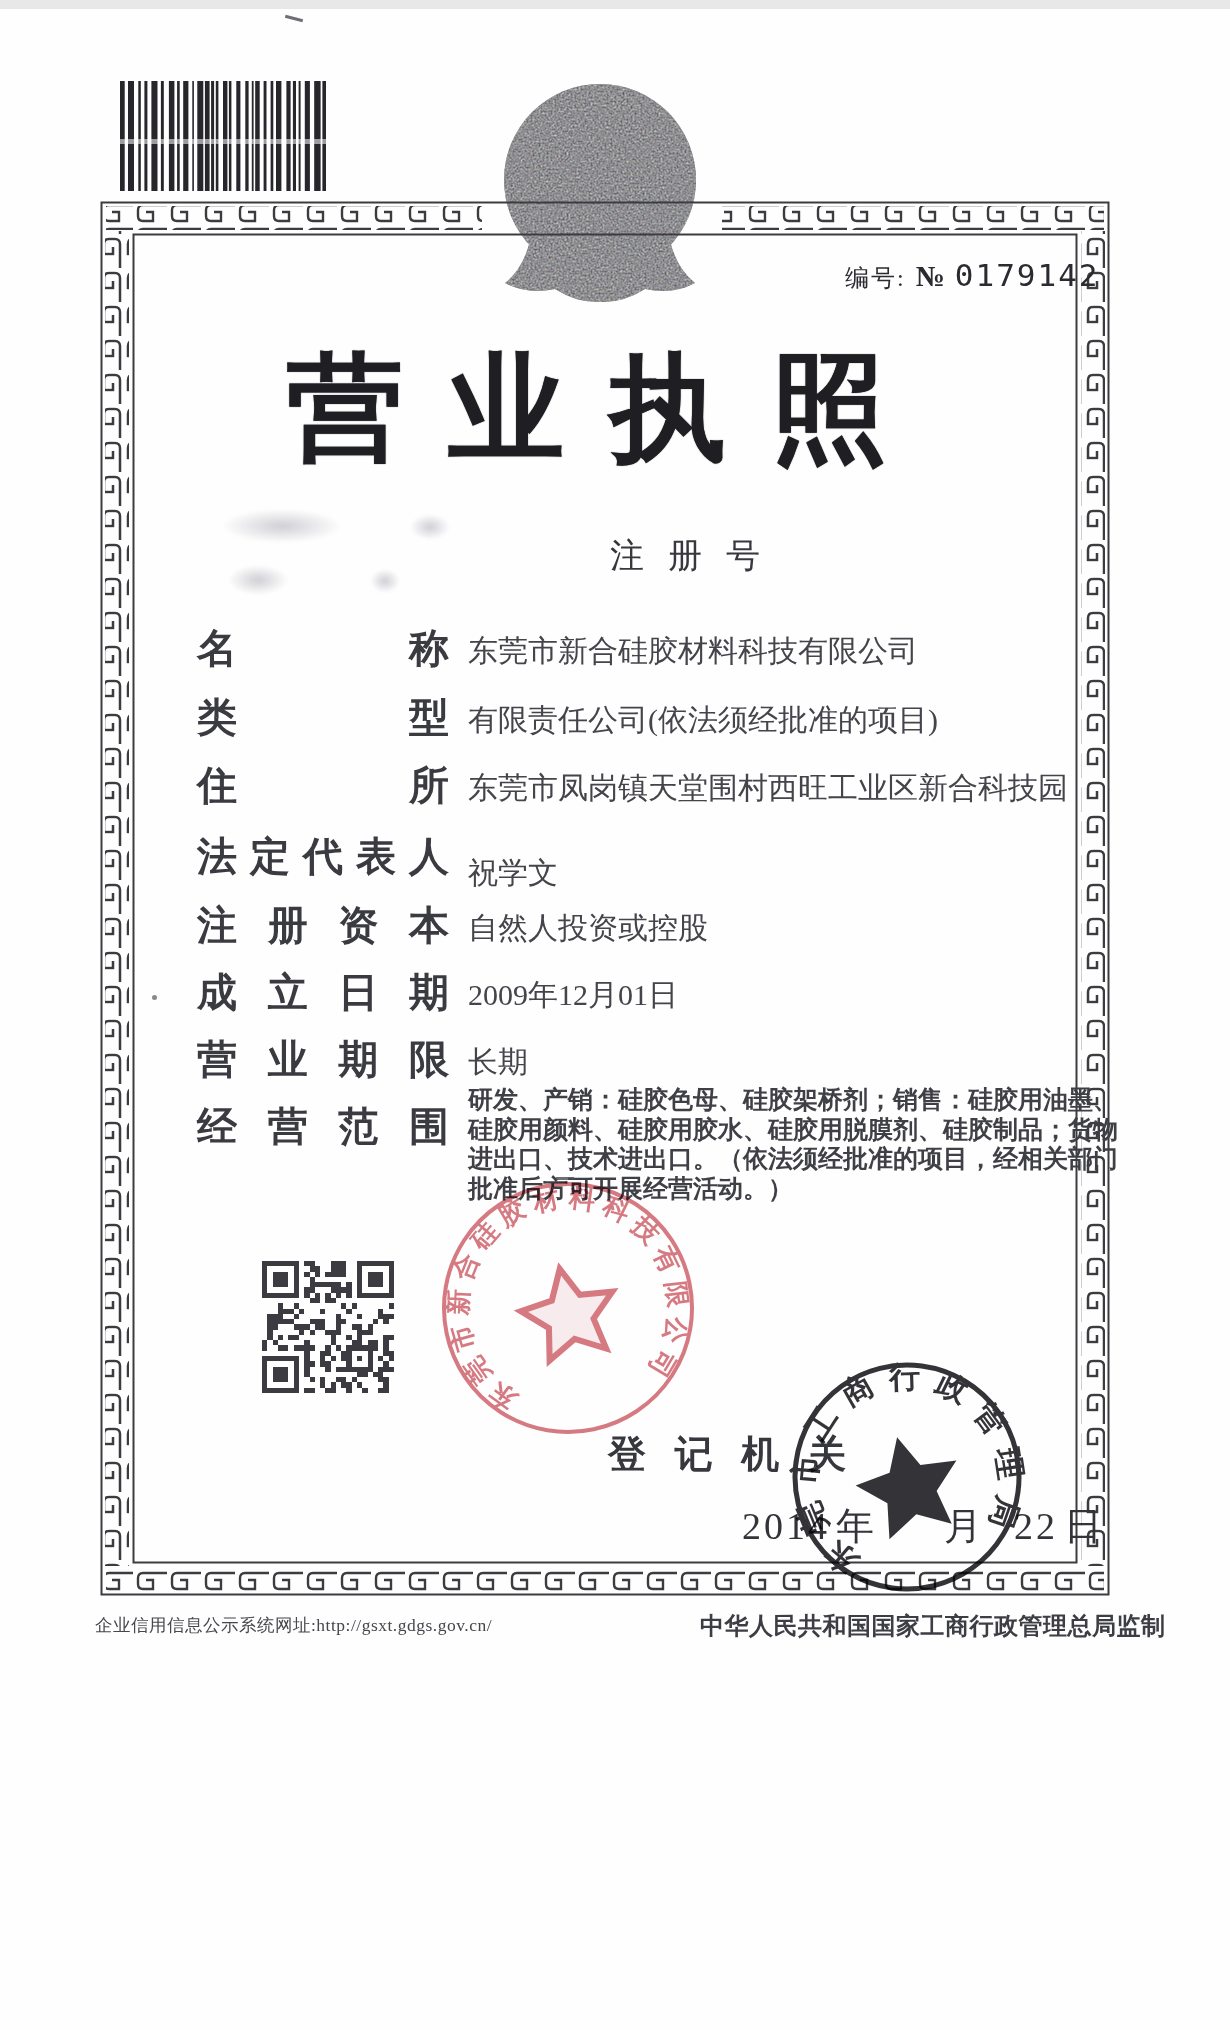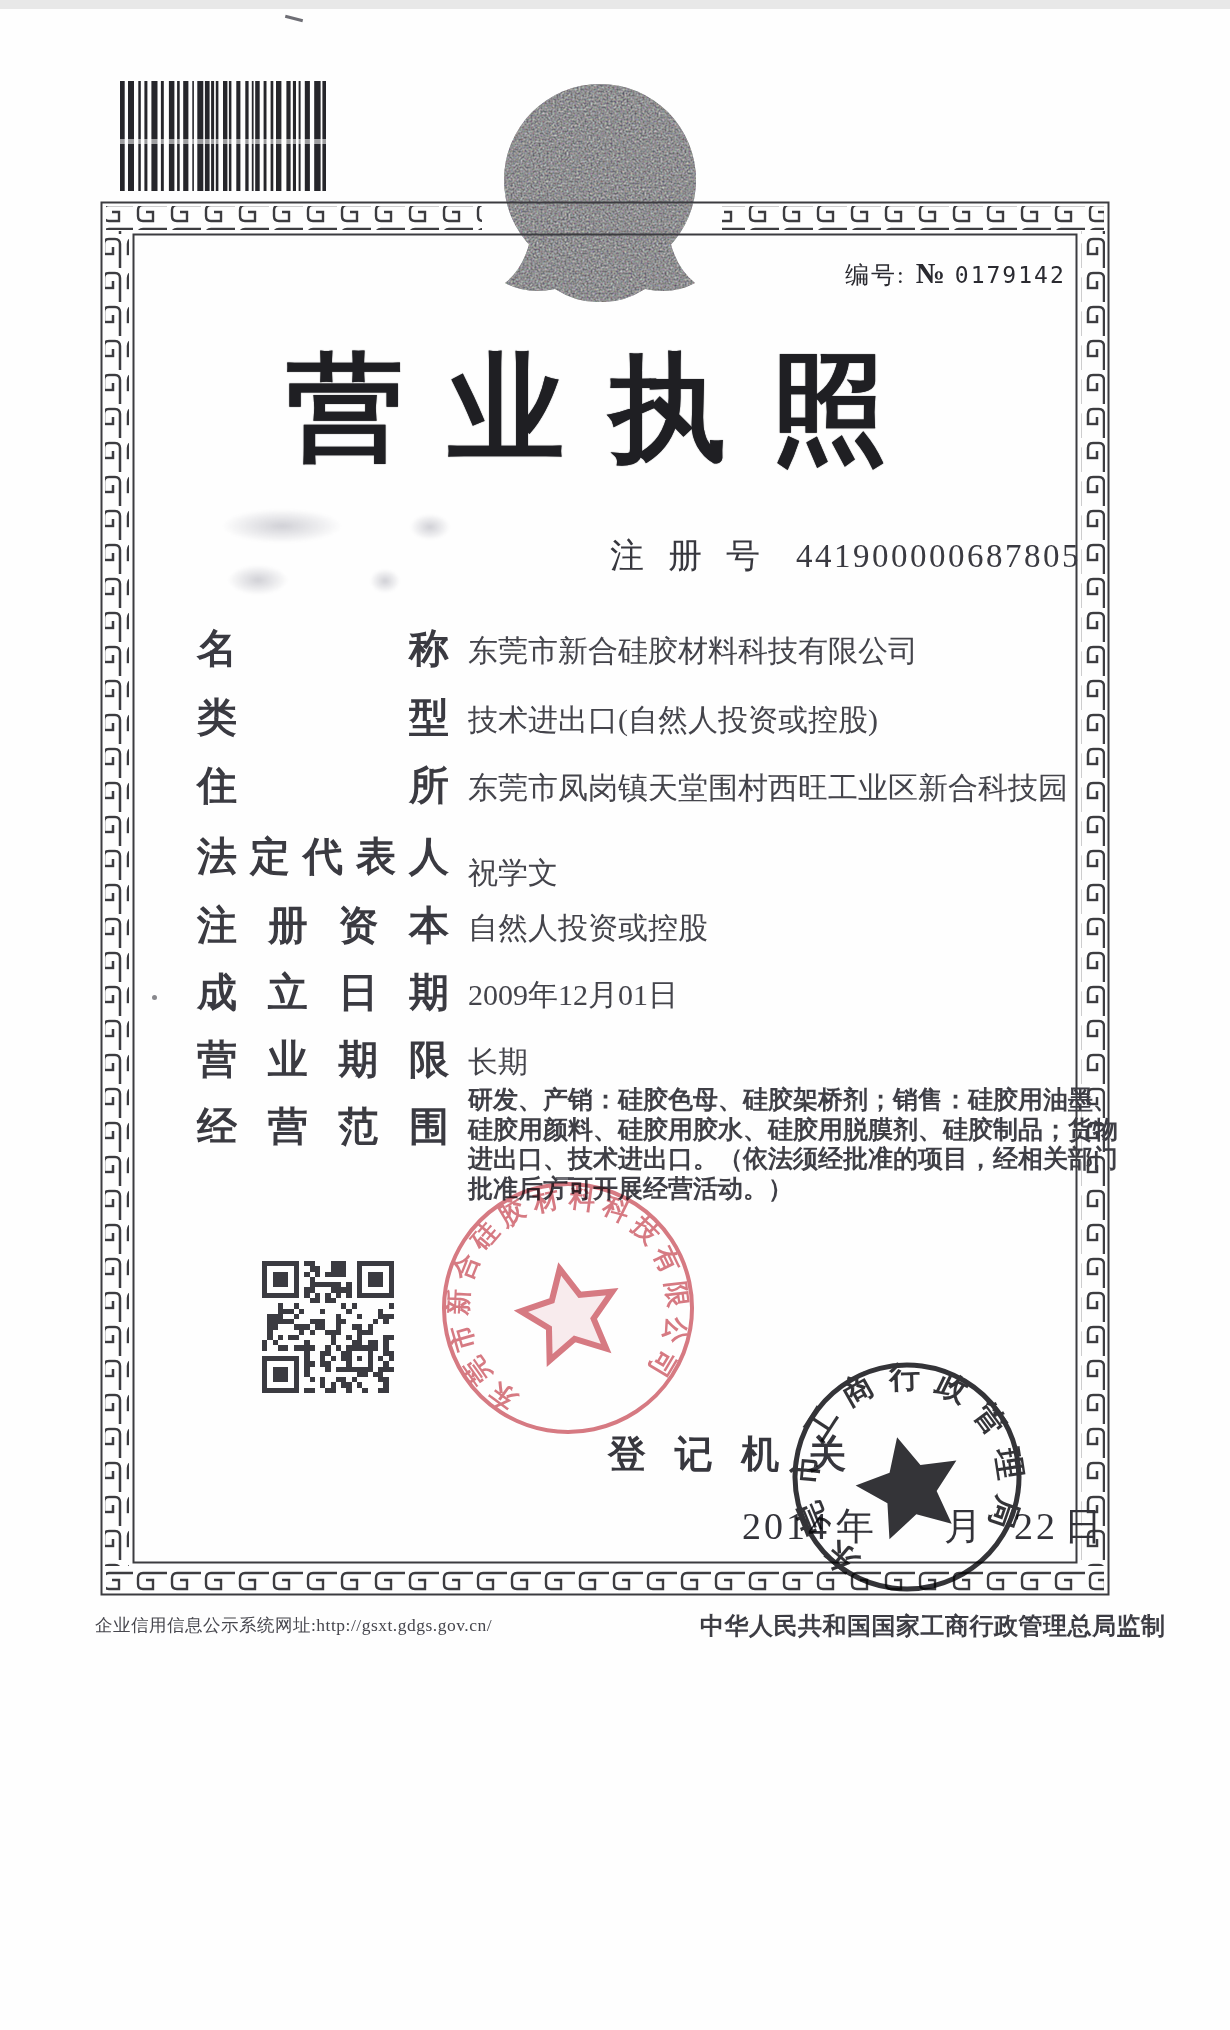--- a/index.html
+++ b/index.html
@@ -14,21 +14,21 @@
   .frame{position:absolute;left:100px;top:192px;width:1010px;height:1395px;}
   .qr{position:absolute;left:262px;top:1252px;width:132px;height:132px;}
   .seal{position:absolute;mix-blend-mode:multiply;}
   .seal.company{left:432px;top:1163px;width:272px;height:272px;opacity:.82;}
   .seal.authority{left:785px;top:1346px;width:244px;height:244px;opacity:.9;}
   
   .serial{position:absolute;left:845px;top:248px;display:flex;align-items:baseline;gap:10px;
           color:#2a2a30;}
   .serial .pre{font-size:24px;letter-spacing:2px;}
   .serial .no{font-size:29px;font-weight:bold;}
-  .serial .digits{font-family:"DejaVu Sans Mono","Liberation Mono",monospace;font-size:23px;letter-spacing:2px;}
+  .serial .digits{font-family:"DejaVu Sans Mono","Liberation Mono",monospace;font-size:31px;letter-spacing:2px;}
   .title{position:absolute;left:287px;top:322px;width:600px;font-size:116px;font-weight:900;
          color:#1f1f23;text-shadow:0 0 1px #1f1f23;}
   .justify{display:flex;justify-content:space-between;}
   .regline{position:absolute;left:610px;top:524px;display:flex;align-items:baseline;}
   .regline .rlabel{width:150px;font-size:34px;color:#37373e;}
   .regline .rnum{margin-left:36px;font-size:33px;letter-spacing:2.5px;color:#3a3a41;}
   .flabel{position:absolute;left:197px;width:252px;font-size:40px;font-weight:600;color:#3a3a41;}
   .fvalue{position:absolute;left:468px;font-size:30px;color:#44444b;white-space:nowrap;}
   .fvalue.scope{width:650px;white-space:normal;font-size:25px;line-height:29.5px;
                 font-weight:600;color:#3f3f46;}
@@ -129,36 +129,35 @@
       <span>执</span>
       <span>照</span>
     </div>
 
   <div class="regline">
     <span class="rlabel justify">
         <span>注</span>
         <span>册</span>
         <span>号</span>
       </span>
-    <span class="rnum">441900000687805</span>
   </div>
 
   <div>
       <span class="flabel justify" style="top:612px">
         <span>名</span>
         <span>称</span>
       </span>
       <span class="fvalue" style="top:622px">东莞市新合硅胶材料科技有限公司</span>
     </div>
   <div>
       <span class="flabel justify" style="top:681px">
         <span>类</span>
         <span>型</span>
       </span>
-      <span class="fvalue" style="top:691px">技术进出口(自然人投资或控股)</span>
+      <span class="fvalue" style="top:691px">有限责任公司(依法须经批准的项目)</span>
     </div>
   <div>
       <span class="flabel justify" style="top:749px">
         <span>住</span>
         <span>所</span>
       </span>
       <span class="fvalue" style="top:759px">东莞市凤岗镇天堂围村西旺工业区新合科技园</span>
     </div>
   <div>
       <span class="flabel justify" style="top:820px">

